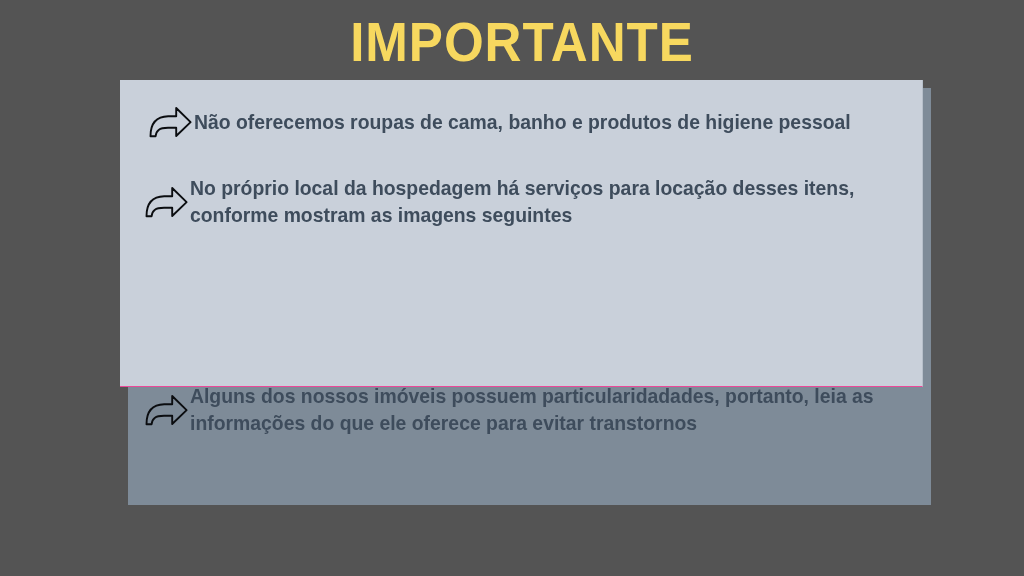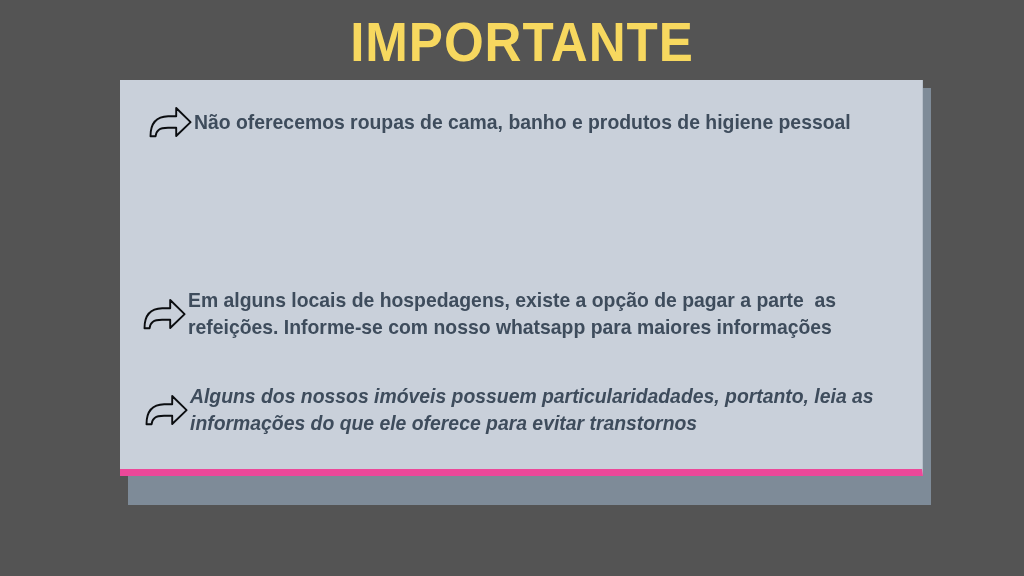--- a/index.html
+++ b/index.html
@@ -46,24 +46,24 @@
     top: 88px;
     width: 803px;
     height: 417px;
     background: #7e8b98;
   }
   #panel {
     position: absolute;
     left: 110px;
     top: 80px;
     width: 803px;
-    height: 396px;
+    height: 307px;
     background: #c9d0da;
     border-right: 1px solid #b6bfca;
-    border-bottom: 7px solid #ec4899;
+    border-bottom: 1px solid #ec4899;
     box-sizing: border-box;
   }
 
   
   #bullet-list {
     position: absolute;
     left: 0;
     top: 0;
     width: 100%;
     height: 100%;
@@ -89,21 +89,21 @@
     transform: scaleX(0.945);
     transform-origin: left center;
     white-space: pre-wrap;
   }
 
   
   #bullet-item-0 { left: 26px;  top: 23px;  width: 770px; }
   #bullet-item-1 { left: 22px;  top: 95px;  width: 780px; }
   #bullet-item-2 { left: 22px;  top: 159px; width: 600px; }
   #bullet-item-3 { left: 20px;  top: 207px; width: 782px; }
-  #bullet-item-4 { left: 22px;  top: 303px; width: 782px; font-style: italic; }
+  #bullet-item-4 { left: 22px;  top: 303px; width: 782px; }
 
   #bullet-item-2 .bullet-text { letter-spacing: 0.35px; }
 </style>
 </head>
 <body>
 
 <div id="slide">
 
   <div id="slide-title">IMPORTANTE</div>
 
@@ -115,30 +115,30 @@
 
       <div class="bullet-item" id="bullet-item-0">
         <span class="bullet-arrow">
           <svg viewBox="0 0 48 38" width="48" height="38" aria-hidden="true">
             <path d="M 4.5 33.2 C 4.5 20.5 9.5 13.6 22.2 13.3 L 30.2 13.3 L 30.2 5.0 L 44.6 19.1 L 30.2 33.0 L 30.2 24.8 L 22.0 24.8 C 13.0 24.8 10.2 27.6 9.6 33.2 Z" fill="none" stroke="#0b0d10" stroke-width="1.9" stroke-linejoin="round" stroke-linecap="round"></path>
           </svg>
         </span>
         <span class="bullet-text">Não oferecemos roupas de cama, banho e produtos de higiene pessoal</span>
       </div>
 
-
-
-      <div class="bullet-item" id="bullet-item-3">
+      <div class="bullet-item" id="bullet-item-1">
         <span class="bullet-arrow">
           <svg viewBox="0 0 48 38" width="48" height="38" aria-hidden="true">
             <path d="M 4.5 33.2 C 4.5 20.5 9.5 13.6 22.2 13.3 L 30.2 13.3 L 30.2 5.0 L 44.6 19.1 L 30.2 33.0 L 30.2 24.8 L 22.0 24.8 C 13.0 24.8 10.2 27.6 9.6 33.2 Z" fill="none" stroke="#0b0d10" stroke-width="1.9" stroke-linejoin="round" stroke-linecap="round"></path>
           </svg>
         </span>
-        <span class="bullet-text">Em alguns locais de hospedagens, existe a opção de pagar a parte  as refeições. Informe-se com nosso whatsapp para maiores informações</span>
+        <span class="bullet-text">No próprio local da hospedagem há serviços para locação desses itens, conforme mostram as imagens seguintes</span>
       </div>
+
+
 
       <div class="bullet-item" id="bullet-item-4">
         <span class="bullet-arrow">
           <svg viewBox="0 0 48 38" width="48" height="38" aria-hidden="true">
             <path d="M 4.5 33.2 C 4.5 20.5 9.5 13.6 22.2 13.3 L 30.2 13.3 L 30.2 5.0 L 44.6 19.1 L 30.2 33.0 L 30.2 24.8 L 22.0 24.8 C 13.0 24.8 10.2 27.6 9.6 33.2 Z" fill="none" stroke="#0b0d10" stroke-width="1.9" stroke-linejoin="round" stroke-linecap="round"></path>
           </svg>
         </span>
         <span class="bullet-text">Alguns dos nossos imóveis possuem particularidadades, portanto, leia as informações do que ele oferece para evitar transtornos</span>
       </div>
 

